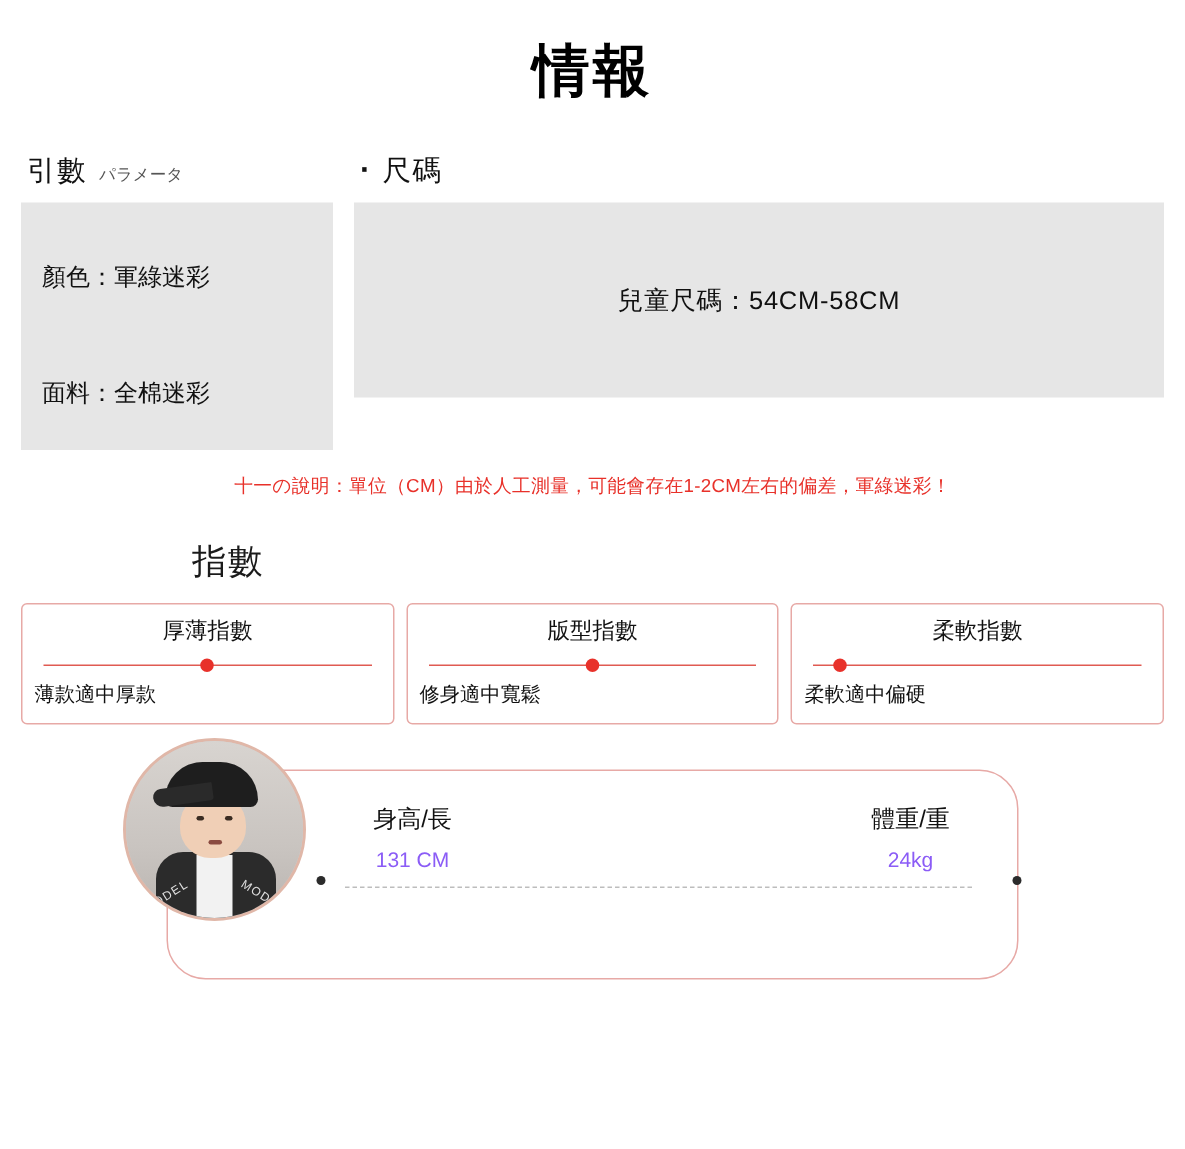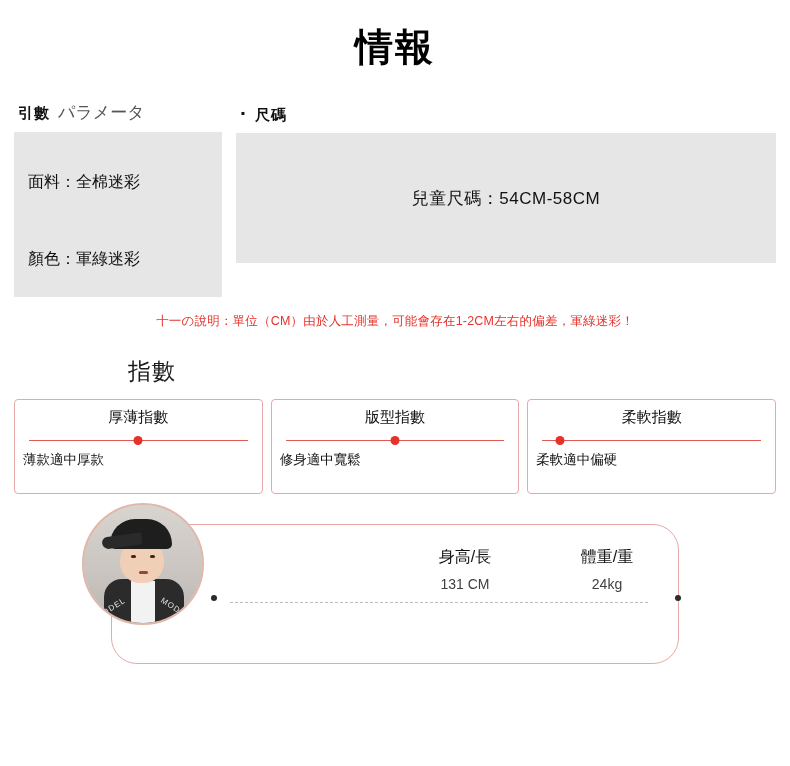--- a/index.html
+++ b/index.html
@@ -40,27 +40,27 @@
     margin-left: 14px;
   }
   .section-head {
     display: flex;
     align-items: baseline;
     gap: 8px;
     margin-bottom: 8px;
     padding-left: 4px;
   }
   .head-main {
-    font-size: 15px;
-    font-weight: bold;
+    font-size: 19px;
+    font-weight: normal;
     color: #111;
     letter-spacing: 1px;
   }
   .head-sub {
-    font-size: 17px;
+    font-size: 11px;
     color: #555;
   }
   .head-dot {
     font-size: 21px;
     font-weight: bold;
     color: #111;
   }
   .panel {
     background: #e6e6e6;
     box-sizing: border-box;
@@ -105,21 +105,21 @@
     display: flex;
     gap: 8px;
     padding: 0 14px;
     box-sizing: border-box;
   }
   .index-card {
     flex: 1;
     border: 1px solid #d9534f33;
     border-color: #e7a9a6;
     border-radius: 4px;
-    padding: 8px 6px 24px;
+    padding: 8px 6px 10px;
     box-sizing: border-box;
     text-align: center;
     background: #fff;
   }
   .index-card .card-title {
     font-size: 15px;
     color: #111;
     margin-bottom: 7px;
   }
   .scale {
@@ -254,36 +254,36 @@
 
   .model-body {
     position: absolute;
     left: 108px;
     right: 16px;
     top: 0;
     bottom: 0;
   }
   .stats {
     display: flex;
-    justify-content: flex-end;
-    gap: 32px;
+    justify-content: space-between;
+    gap: 70px;
     padding-top: 22px;
   }
   .stat {
     text-align: center;
     min-width: 110px;
   }
   .stat .k {
     font-size: 16px;
     color: #111;
     margin-bottom: 8px;
   }
   .stat .v {
     font-size: 14px;
-    color: #404040;
+    color: #8b5cf6;
   }
   .divider {
     margin: 10px 14px 0 10px;
     border-top: 1px dashed #bdbdbd;
   }
   .try-on {
     text-align: center;
     font-size: 16px;
     color: #111;
     margin-top: 14px;
@@ -304,22 +304,22 @@
 
 <div class="page-title">情報</div>
 
 <div class="info-row">
   <div class="col-left">
     <div class="section-head">
       <span class="head-main">引數</span>
       <span class="head-sub">パラメータ</span>
     </div>
     <div class="panel panel-left">
+      <div class="line">顏色：軍綠迷彩</div>
       <div class="line">面料：全棉迷彩</div>
-      <div class="line">顏色：軍綠迷彩</div>
     </div>
   </div>
 
   <div class="col-right">
     <div class="section-head">
       <span class="head-dot">·</span>
       <span class="head-main">尺碼</span>
     </div>
     <div class="panel panel-right">
       <div class="size-text">兒童尺碼：54CM-58CM</div>

